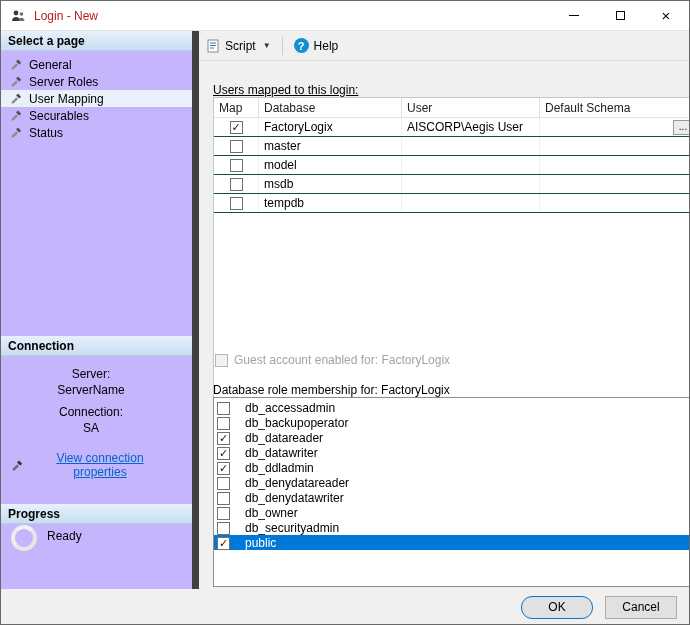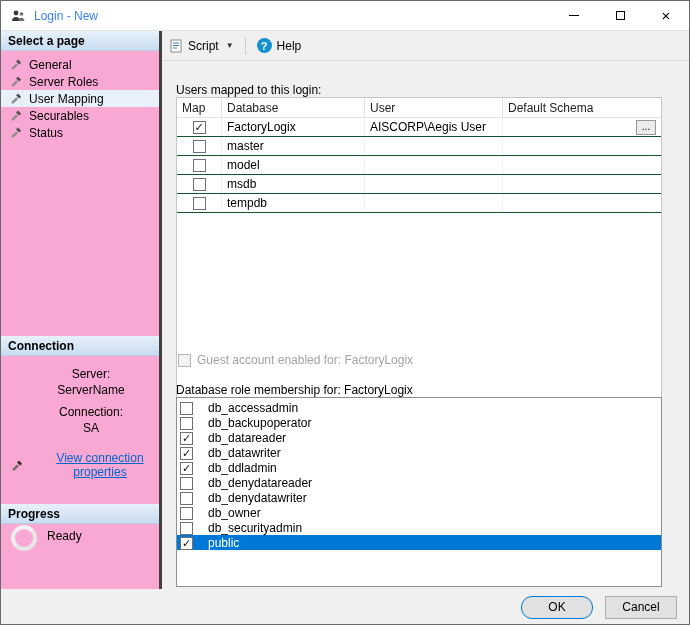--- a/index.html
+++ b/index.html
@@ -6,30 +6,30 @@
   html,body { background:#cfcfcf; }
   body { font-family:"Liberation Sans", sans-serif; font-size:12px; color:#000; }
 
   .window { width:690px; height:625px; border:1px solid #686868; background:#f0f0f0;
             position:relative; overflow:hidden; }
 
   
   .titlebar { height:30px; background:#fff; display:flex; align-items:center;
               border-bottom:1px solid #e3e3e3; }
   .app-icon { width:16px; height:16px; margin:0 8px 0 9px; flex:0 0 auto; }
-  .title { font-size:12px; color:#3b82f6; }
+  .title { font-size:12px; color:#b91c1c; }
   .win-buttons { margin-left:auto; display:flex; height:100%; }
   .win-btn { width:46px; height:100%; display:flex; align-items:center; justify-content:center; }
   .glyph-min { width:10px; height:1px; background:#000; display:block; }
   .glyph-max { width:9px; height:9px; border:1px solid #000; display:block; }
   .glyph-close { font-size:15px; line-height:1; }
 
   
   .bodyarea { display:flex; height:558px; }
-  .sidebar { width:161px; background:#f9a8d4; position:relative; border-right:3px solid #404040; }
+  .sidebar { width:198px; background:#c4b5fd; position:relative; border-right:7px solid #404040; }
   .main { flex:1; position:relative; background:#f0f0f0; }
 
   
   .sec-hdr { position:absolute; left:0; width:100%; height:20px; padding:3px 7px;
              font-weight:bold; background:linear-gradient(#e7f1fb, #c8ddf1);
              border-bottom:1px solid #b9cfe4; }
   .hdr-select { top:0; }
   .hdr-conn { top:305px; }
   .hdr-prog { top:473px; }
 
@@ -53,21 +53,21 @@
   .toolbar { position:absolute; top:0; left:0; width:100%; height:30px; background:#f0f0f0;
              border-bottom:1px solid #ddd; display:flex; align-items:center; }
   .tb-btn { display:flex; align-items:center; gap:5px; padding:4px 6px; border:1px solid transparent; }
   .tb-sep { width:1px; height:18px; background:#cdcdcd; margin:0 4px; }
   .dd-arrow { font-size:8px; color:#333; margin-left:2px; }
   .help-ico { width:15px; height:15px; border-radius:50%; background:#1290cf; color:#fff;
               font-weight:bold; font-size:11px; display:flex; align-items:center; justify-content:center; }
   .script-ico { width:14px; height:14px; }
 
   
-  .lbl-users { position:absolute; top:52px; left:14px; }
+  .lbl-users { position:absolute; top:52px; left:14px;text-decoration:underline; }
   .grid { position:absolute; top:66px; left:14px; width:486px; height:315px;
           background:#fff; border:1px solid #c6c6c6; }
   .thead { display:flex; height:20px; border-bottom:1px solid #e2e2e2; background:#fff; }
   .th { padding:3px 5px; border-right:1px solid #e2e2e2; color:#222; }
   .trow { display:flex; height:19px; border-bottom:1px solid #14532d; align-items:center; }
   .td { height:100%; padding:2px 5px; border-right:1px solid #f0f0f0; display:flex; align-items:center; }
   .c-map { width:45px; justify-content:center; }
   .c-db { width:143px; }
   .c-user { width:138px; }
   .c-schema { width:158px; border-right:none; justify-content:flex-end; }

